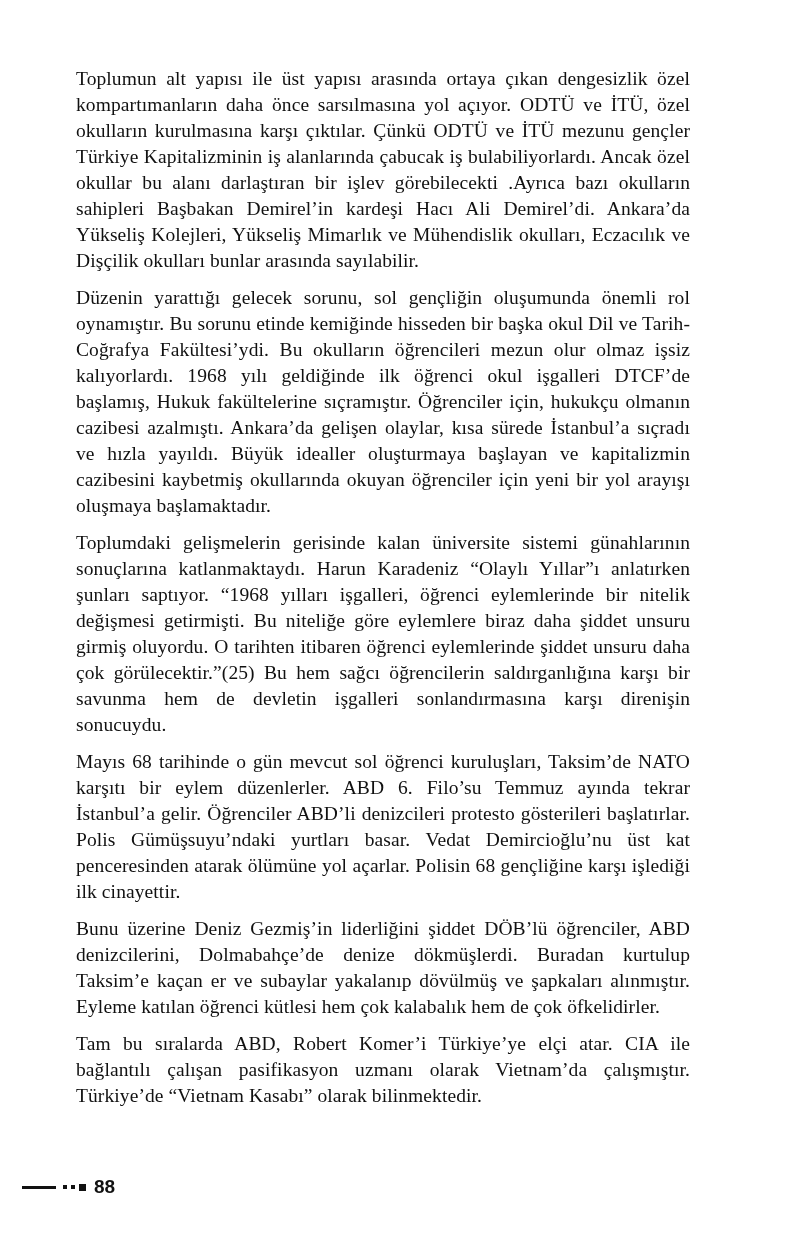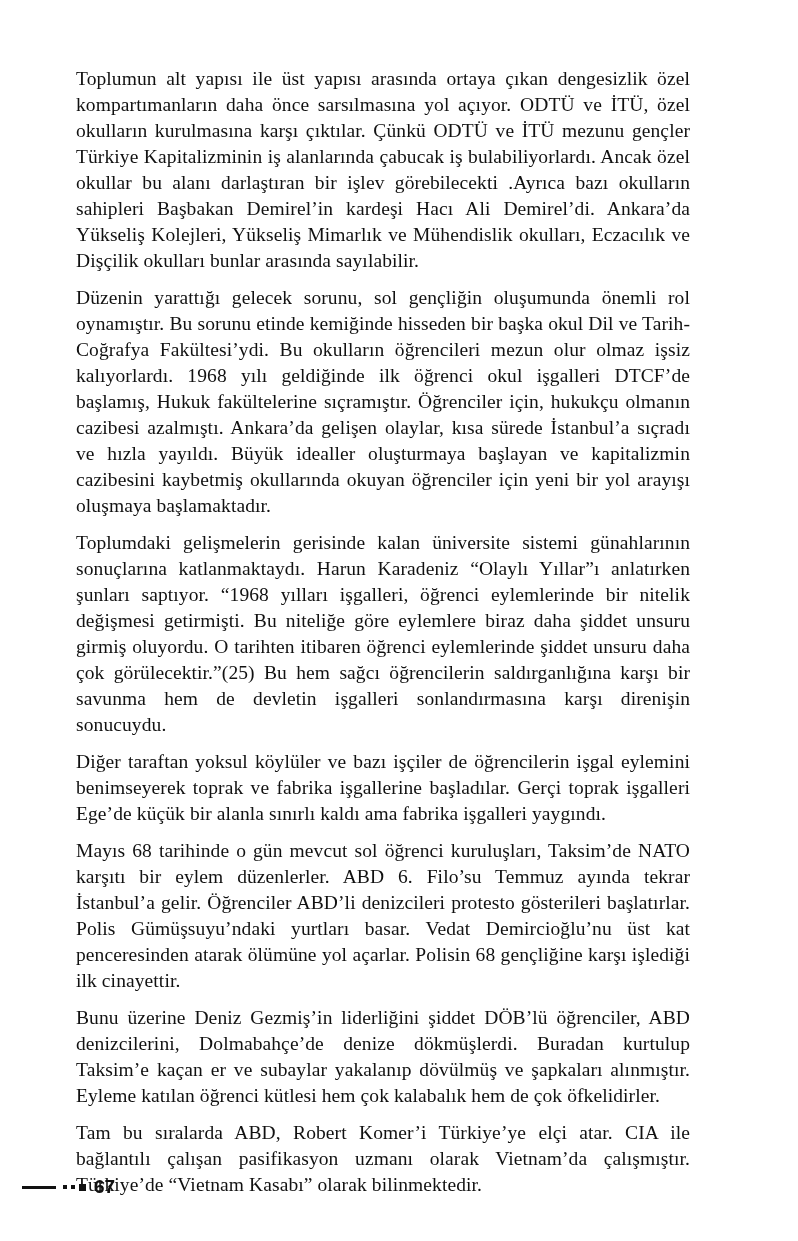--- a/index.html
+++ b/index.html
@@ -64,27 +64,26 @@
 </style>
 </head>
 <body>
 
 <div class="page">
 
   <div class="text-block">
     <p>Toplumun alt yapısı ile üst yapısı arasında ortaya çıkan dengesizlik özel kompartımanların daha önce sarsılmasına yol açıyor. ODTÜ ve İTÜ, özel okulların kurulmasına karşı çıktılar. Çünkü ODTÜ ve İTÜ mezunu gençler Türkiye Kapitalizminin iş alanlarında çabucak iş bulabiliyorlardı. Ancak özel okullar bu alanı darlaştıran bir işlev görebilecekti .Ayrıca bazı okulların sahipleri Başbakan Demirel’in kardeşi Hacı Ali Demirel’di. Ankara’da Yükseliş Kolejleri, Yükseliş Mimarlık ve Mühendislik okulları, Eczacılık ve Dişçilik okulları bunlar arasında sayılabilir.</p>
     <p>Düzenin yarattığı gelecek sorunu, sol gençliğin oluşumunda önemli rol oynamıştır. Bu sorunu etinde kemiğinde hisseden bir başka okul Dil ve Tarih-Coğrafya Fakültesi’ydi. Bu okulların öğrencileri mezun olur olmaz işsiz kalıyorlardı. 1968 yılı geldiğinde ilk öğrenci okul işgalleri DTCF’de başlamış, Hukuk fakültelerine sıçramıştır. Öğrenciler için, hukukçu olmanın cazibesi azalmıştı. Ankara’da gelişen olaylar, kısa sürede İstanbul’a sıçradı ve hızla yayıldı. Büyük idealler oluşturmaya başlayan ve kapitalizmin cazibesini kaybetmiş okullarında okuyan öğrenciler için yeni bir yol arayışı oluşmaya başlamaktadır.</p>
     <p>Toplumdaki gelişmelerin gerisinde kalan üniversite sistemi günahlarının sonuçlarına katlanmaktaydı. Harun Karadeniz “Olaylı Yıllar”ı anlatırken şunları saptıyor. “1968 yılları işgalleri, öğrenci eylemlerinde bir nitelik değişmesi getirmişti. Bu niteliğe göre eylemlere biraz daha şiddet unsuru girmiş oluyordu. O tarihten itibaren öğrenci eylemlerinde şiddet unsuru daha çok görülecektir.”(25) Bu hem sağcı öğrencilerin saldırganlığına karşı bir savunma hem de devletin işgalleri sonlandırmasına karşı direnişin sonucuydu.</p>
-    <p>Diğer taraftan yoksul köylüler ve bazı işçiler de öğrencilerin işgal eylemini benimseyerek toprak ve fabrika işgallerine başladılar. Gerçi toprak işgalleri Ege’de küçük bir alanla sınırlı kaldı ama fabrika işgalleri yaygındı.</p>
     <p>Mayıs 68 tarihinde o gün mevcut sol öğrenci kuruluşları, Taksim’de NATO karşıtı bir eylem düzenlerler. ABD 6. Filo’su Temmuz ayında tekrar İstanbul’a gelir. Öğrenciler ABD’li denizcileri protesto gösterileri başlatırlar. Polis Gümüşsuyu’ndaki yurtları basar. Vedat Demircioğlu’nu üst kat penceresinden atarak ölümüne yol açarlar. Polisin 68 gençliğine karşı işlediği ilk cinayettir.</p>
     <p>Bunu üzerine Deniz Gezmiş’in liderliğini şiddet DÖB’lü öğrenciler, ABD denizcilerini, Dolmabahçe’de denize dökmüşlerdi. Buradan kurtulup Taksim’e kaçan er ve subaylar yakalanıp dövülmüş ve şapkaları alınmıştır. Eyleme katılan öğrenci kütlesi hem çok kalabalık hem de çok öfkelidirler.</p>
     <p>Tam bu sıralarda ABD, Robert Komer’i Türkiye’ye elçi atar. CIA ile bağlantılı çalışan pasifikasyon uzmanı olarak Vietnam’da çalışmıştır. Türkiye’de “Vietnam Kasabı” olarak bilinmektedir.</p>
   </div>
 
   <div class="footer">
     <span class="rule"></span>
     <span class="sq-small"></span>
     <span class="sq-small"></span>
     <span class="sq-big"></span>
-    <span class="page-number">67</span>
+    <span class="page-number">88</span>
   </div>
 
 </div>
 
 </body></html>

